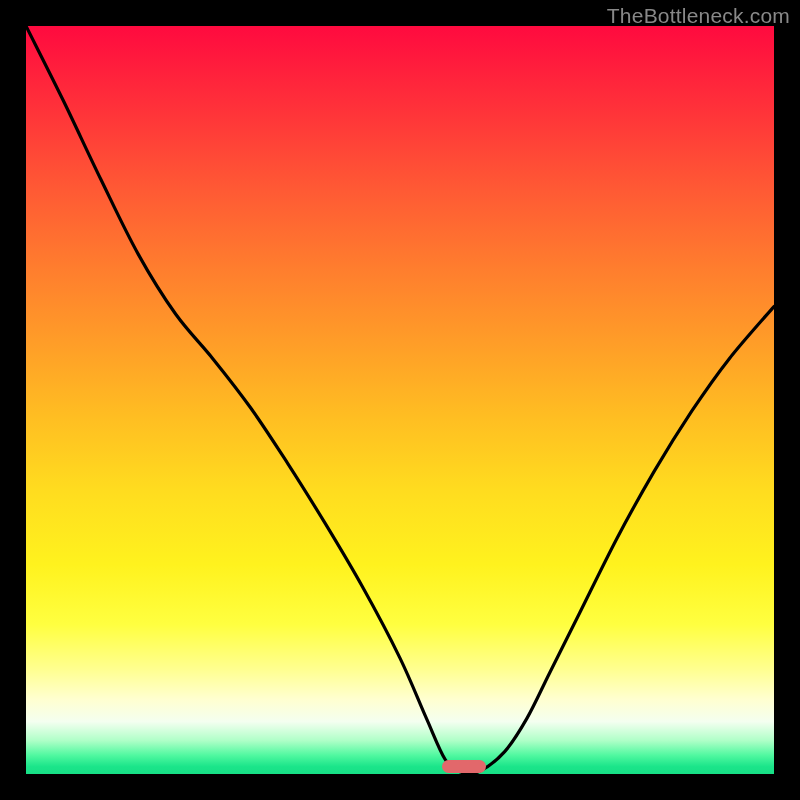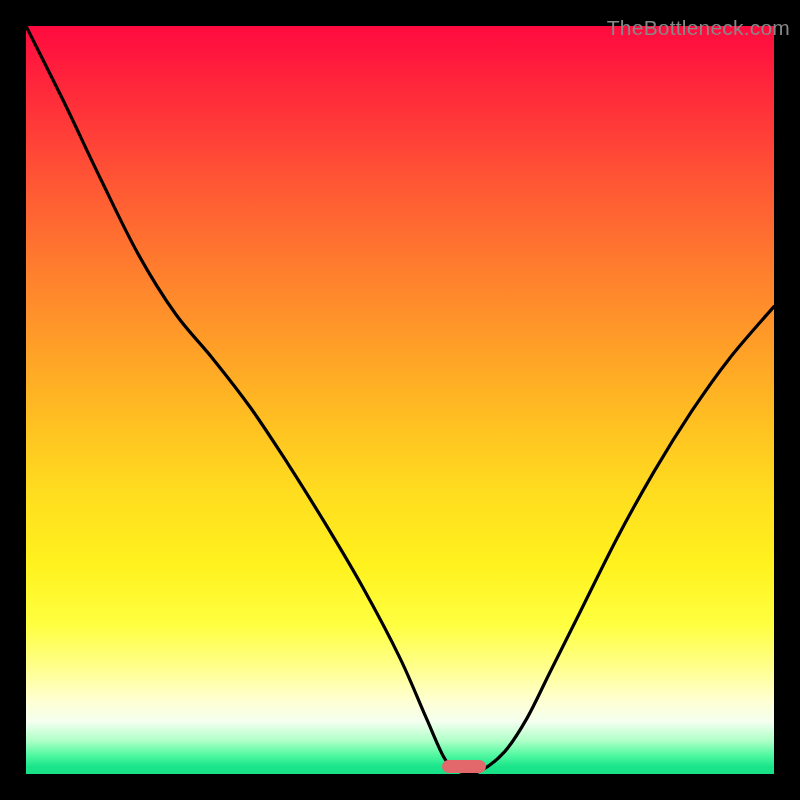--- a/index.html
+++ b/index.html
@@ -59,21 +59,20 @@
   }
   .watermark {
     position: absolute;
     top: 4px;
     right: 10px;
     color: #888888;
     font-size: 21px;
     font-weight: 500;
     letter-spacing: 0.2px;
     font-family: Arial, Helvetica, sans-serif;
-    margin-top: 12px;
   }
 </style>
 </head>
 <body>
 
 <div class="frame">
 
   <div class="plot">
     <div class="gradient"></div>
 

